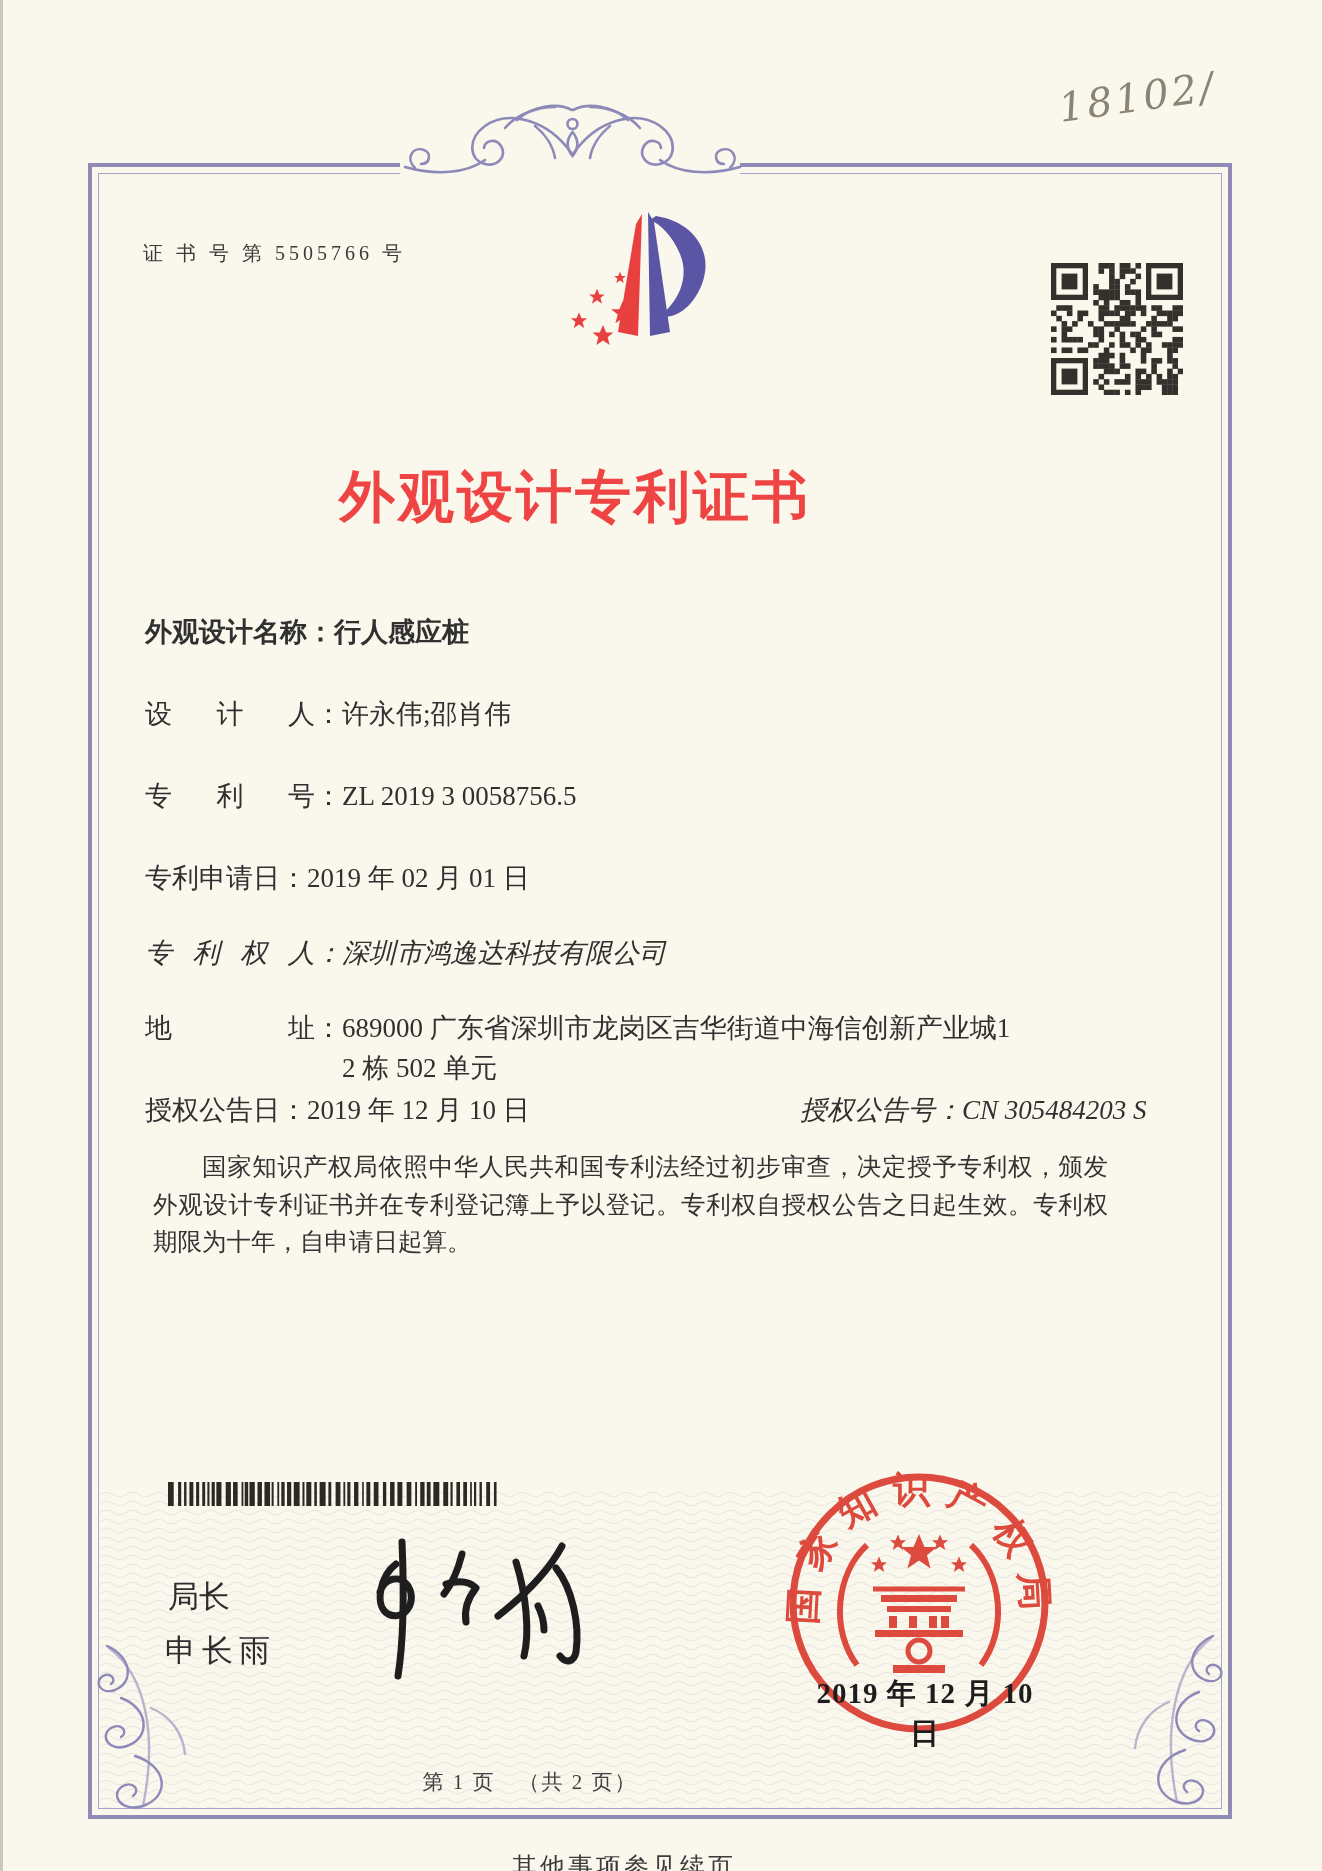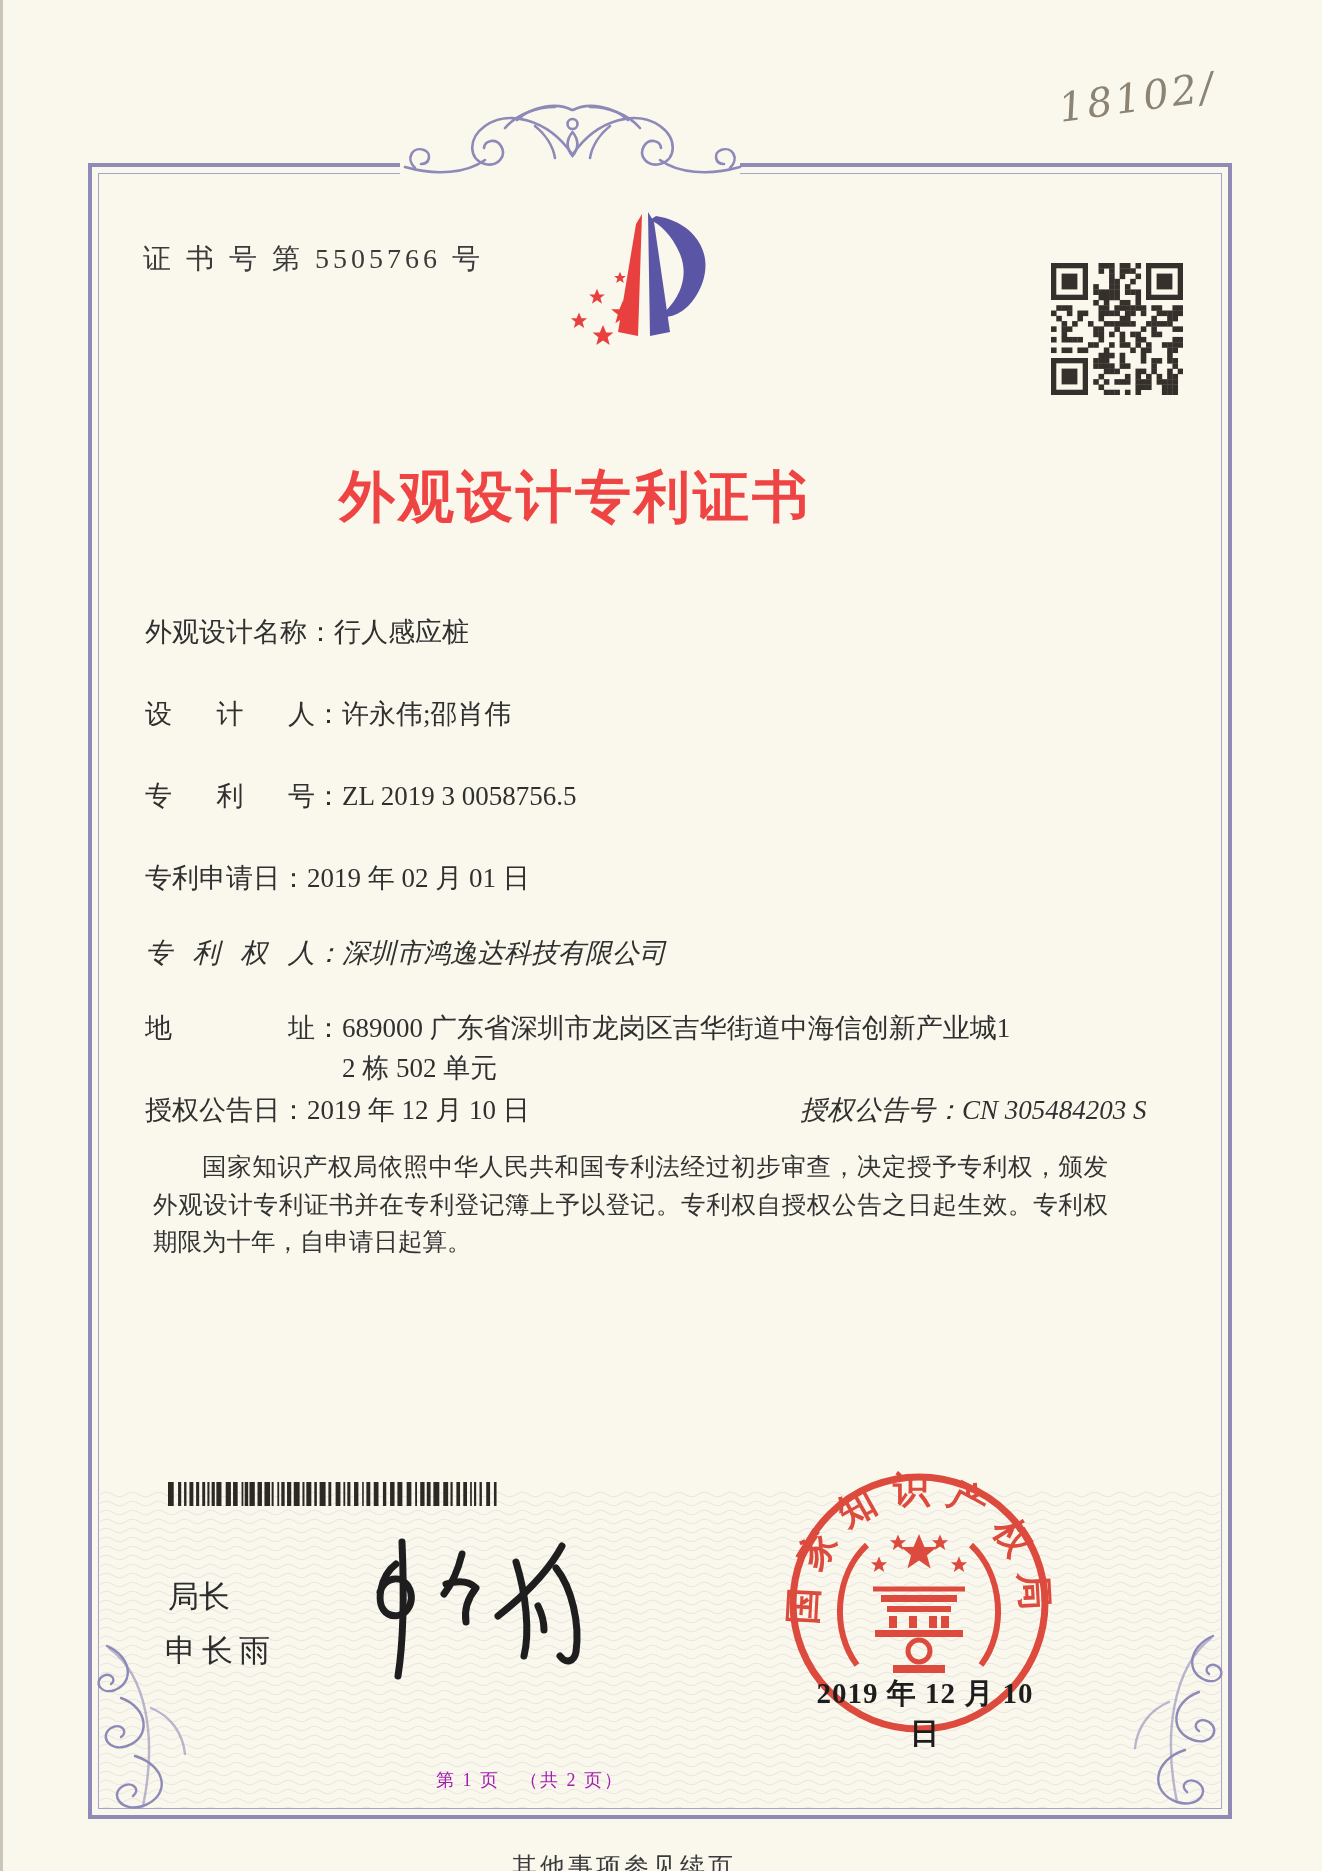--- a/index.html
+++ b/index.html
@@ -14,40 +14,40 @@
   .scan-edge{left:0;top:0;width:3px;height:1871px;background:#b6b1a2;opacity:.7;}
   
   .frame-outer{left:88px;top:163px;width:1144px;height:1656px;border:4px solid #8f8bb6;box-sizing:border-box;}
   .frame-inner{left:98px;top:173px;width:1124px;height:1636px;border:1.5px solid #a7a3c8;box-sizing:border-box;}
   .ornament-cover{left:400px;top:157px;width:340px;height:22px;background:#faf7ec;}
   
   .watermark{left:100px;top:1490px;width:1120px;height:318px;opacity:.55;}
   
   .handwritten{left:1058px;top:74px;font-size:40px;font-style:italic;color:#8b8474;
     letter-spacing:3px;transform:rotate(-8deg);font-family:"DejaVu Serif",serif;}
-  .certno{left:143px;top:240px;font-size:28px;letter-spacing:4px;color:#3a3a3a;}
+  .certno{left:143px;top:240px;font-size:20px;letter-spacing:4px;color:#3a3a3a;}
   .title{left:145px;top:460px;width:860px;text-align:center;font-size:56px;font-weight:bold;
     letter-spacing:3px;color:#ef4444;}
   
   .row{left:145px;font-size:27px;line-height:40px;color:#303030;white-space:nowrap;}
   .lbl{display:inline-block;width:170px;text-align:justify;text-align-last:justify;vertical-align:top;}
   .lbl.compact{width:auto;text-align-last:auto;}
   .colon{display:inline-block;width:27px;vertical-align:top;}
   .val{display:inline-block;vertical-align:top;}
   .val.wrap{white-space:normal;width:770px;}
   .row2{left:655px;top:0;font-style:italic;}
   .paras{left:145px;top:1148px;width:963px;}
   .paras p{margin:0 0 7px 8px;font-size:24.5px;line-height:37.5px;text-align:justify;
     text-indent:2em;color:#333;}
   .signer-title{left:168px;top:1576px;font-size:31px;color:#2d2d2d;}
   .signer-name{left:165px;top:1630px;font-size:31px;letter-spacing:6px;color:#2d2d2d;}
   .seal-date{left:800px;top:1674px;width:250px;text-align:center;font-size:29px;
     letter-spacing:1px;color:#1d1d1d;font-weight:bold;}
-  .footer{left:145px;top:1768px;width:770px;text-align:center;font-size:18px;
-    letter-spacing:2px;color:#a21caf;}
+  .footer{left:145px;top:1768px;width:770px;text-align:center;font-size:21px;
+    letter-spacing:2px;color:#404040;}
   .cutoff{left:512px;top:1850px;font-size:25px;letter-spacing:3px;color:#3a3a3a;}
   .corner-right{transform:scaleX(-1);}
   svg{display:block;}
 </style>
 </head>
 <body>
 
 <div class="abs scan-edge"></div>
 
 <div class="abs frame-outer"></div>
@@ -362,21 +362,21 @@
           <rect x="110.88" y="126.72" width="5.58" height="5.58"></rect>
           <rect x="116.16" y="126.72" width="5.58" height="5.58"></rect>
           <rect x="121.44" y="126.72" width="5.58" height="5.58"></rect>
         </g>
     </g>
   </svg>
 </div>
 
 <div class="abs title">外观设计专利证书</div>
 
-<div class="abs row" style="top:612px;">
+<div class="abs row" style="top:612px;font-weight:bold;">
   <span class="lbl compact">外观设计名称</span><span class="colon">：</span><span class="val">行人感应桩</span>
 </div>
 
 <div class="abs row" style="top:694px;">
   <span class="lbl">设计人</span><span class="colon">：</span><span class="val">许永伟;邵肖伟</span>
 </div>
 
 <div class="abs row" style="top:776px;">
   <span class="lbl">专利号</span><span class="colon">：</span><span class="val">ZL 2019 3 0058756.5</span>
 </div>

